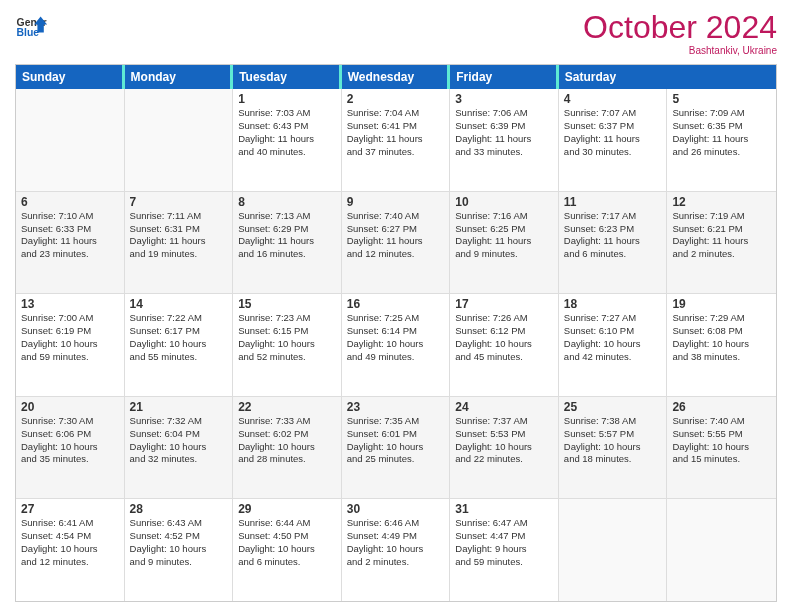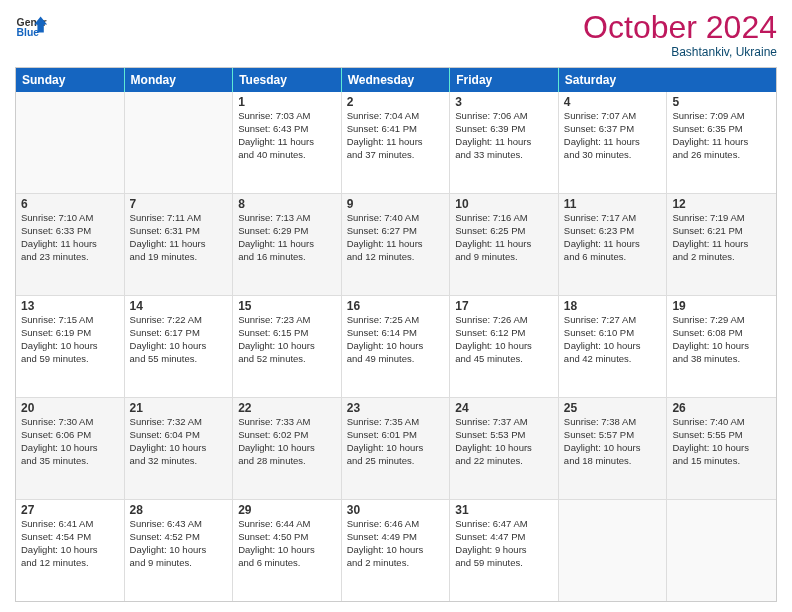--- a/index.html
+++ b/index.html
@@ -35,41 +35,41 @@
     .title-section {
       text-align: right;
     }
     .main-title {
       font-size: 32px;
       font-weight: 300;
       color: #be185d;
       line-height: 1.1;
     }
     .subtitle {
-      font-size: 12px;
-      color: #0c4a6e;
+      font-size: 10px;
+      color: #be185d;
     }
     .calendar {
       flex: 1;
       display: flex;
       flex-direction: column;
       border: 1px solid #ccc;
     }
     .cal-header {
       display: grid;
       grid-template-columns: repeat(7, 1fr);
       background: #1565c0;
     }
     .cal-header-cell {
       color: #fff;
       font-size: 12px;
       font-weight: bold;
       padding: 5px 6px;
       text-align: left;
-      border-right: 1px solid #5eead4;
+      border-right: 3px solid #5eead4;
     }
     .cal-header-cell:last-child { border-right: none; }
     .cal-body {
       flex: 1;
       display: flex;
       flex-direction: column;
     }
     .cal-row {
       display: grid;
       grid-template-columns: repeat(7, 1fr);
@@ -215,21 +215,21 @@
             <div class="day-num">12</div>
             <div class="cell-line">Sunrise: 7:19 AM</div>
             <div class="cell-line">Sunset: 6:21 PM</div>
             <div class="cell-line">Daylight: 11 hours</div>
             <div class="cell-line">and 2 minutes.</div>
           </div>
         </div>
         <div class="cal-row">
           <div class="cal-cell">
             <div class="day-num">13</div>
-            <div class="cell-line">Sunrise: 7:15 AM</div>
+            <div class="cell-line">Sunrise: 7:00 AM</div>
             <div class="cell-line">Sunset: 6:19 PM</div>
             <div class="cell-line">Daylight: 10 hours</div>
             <div class="cell-line">and 59 minutes.</div>
           </div>
           <div class="cal-cell">
             <div class="day-num">14</div>
             <div class="cell-line">Sunrise: 7:22 AM</div>
             <div class="cell-line">Sunset: 6:17 PM</div>
             <div class="cell-line">Daylight: 10 hours</div>
             <div class="cell-line">and 55 minutes.</div>

